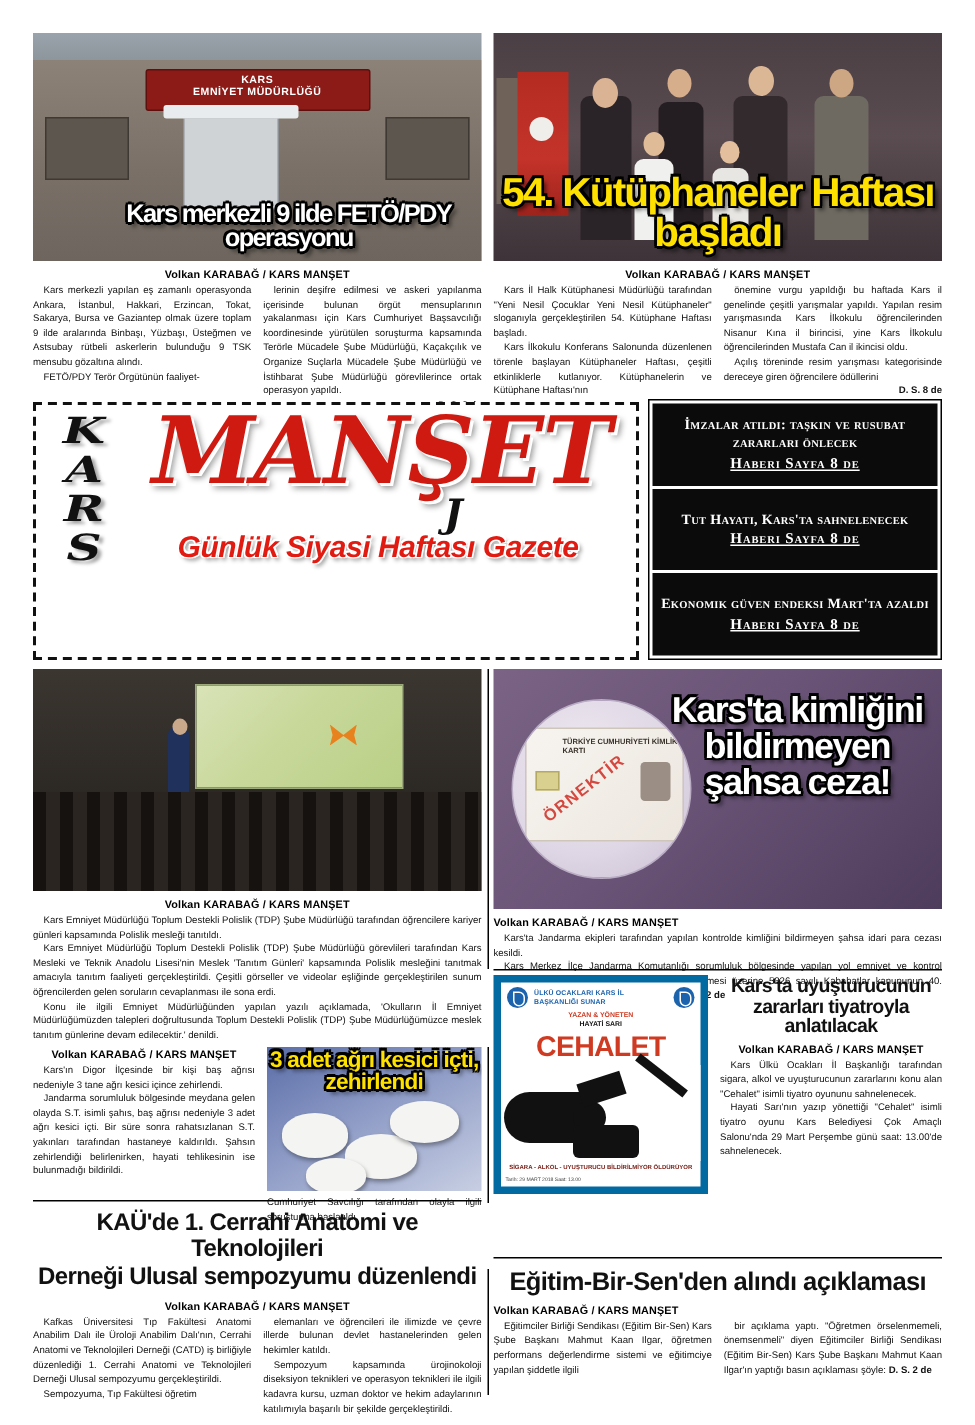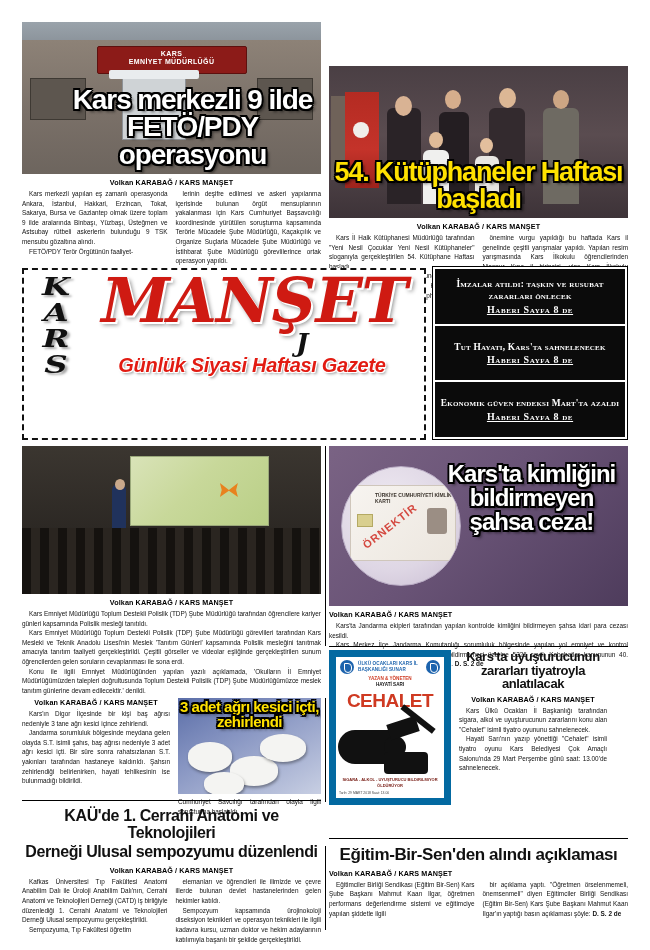--- a/index.html
+++ b/index.html
@@ -43,21 +43,21 @@
   .sign{position:absolute;left:50%;transform:translateX(-50%);top:24px;width:150px;height:28px;
         background:#8c1b18;border:1px solid #5d100e;border-radius:2px;
         color:#fff;font-size:7px;font-weight:bold;text-align:center;line-height:1.15;padding-top:3px;
         box-sizing:border-box;letter-spacing:.4px;}
   .booth{position:absolute;left:44%;transform:translateX(-50%);top:56px;width:62px;height:60px;
          background:#cfd3d6;border:1px solid #8d9196;}
   .booth:after{content:"";position:absolute;left:-14px;right:-14px;top:-9px;height:9px;background:#e9ecee;border-radius:2px;}
   .winrow{position:absolute;top:56px;height:40px;background:#5d564f;border:1px solid #3e3933;}
 
   
-  .photoB{background:linear-gradient(180deg,#4a3f44 0%,#5a4c50 45%,#3d3338 100%);margin-top:44px;}
+  .photoB{background:linear-gradient(180deg,#4a3f44 0%,#5a4c50 45%,#3d3338 100%);}
   .stageflag{position:absolute;left:16px;top:26px;width:34px;height:96px;
              background:linear-gradient(180deg,#b42b22 0%,#c4332a 60%,#9d231c 100%);}
   .stageflag:after{content:"";position:absolute;left:8px;top:30px;width:16px;height:16px;border-radius:50%;
              background:#f0eeea;}
   .podium{position:absolute;left:2px;top:30px;width:26px;height:84px;background:#6f6259;}
   .person{position:absolute;bottom:14px;border-radius:6px 6px 0 0;}
   .head{position:absolute;border-radius:50%;}
 
   .hl-white{
     color:#fff;
@@ -155,21 +155,21 @@
           transform:rotate(-38deg);letter-spacing:1px;opacity:.85;}
   .idcard .ctitle{position:absolute;left:24px;top:6px;font-size:5px;font-weight:bold;color:#3a332c;line-height:1.25;}
 
   
   .low-left{position:absolute;left:22px;top:698px;width:299px;}
   .pills{width:143px;height:96px;position:relative;overflow:hidden;
          background:linear-gradient(150deg,#5b6ea8 0%,#8795c2 40%,#c8cfe3 100%);}
   .pill{position:absolute;background:#f4f4f2;border-radius:50%/45%;box-shadow:1px 2px 3px rgba(0,0,0,.35);}
 
   .low-right{position:absolute;left:329px;top:650px;width:299px;}
-  .ad{width:122px;border:7px solid #0369a1;box-sizing:border-box;background:#fff;position:relative;}
+  .ad{width:143px;border:5px solid #0369a1;box-sizing:border-box;background:#fff;position:relative;}
   .ad-top{display:flex;align-items:center;gap:4px;padding:3px 4px 2px;}
   .ulku-logo{width:14px;height:14px;border-radius:50%;background:#1c63ad;position:relative;flex:0 0 auto;}
   .ulku-logo:after{content:"";position:absolute;left:4px;top:3px;width:6px;height:8px;border:1.4px solid #fff;border-radius:0 6px 6px 6px;}
   .ulku-txt{font-size:4.6px;font-weight:bold;color:#1c63ad;line-height:1.3;letter-spacing:.1px;}
   .ad-credit{text-align:center;font-size:4.6px;font-weight:bold;color:#cf3a22;line-height:1.35;padding-bottom:2px;}
   .ad-credit .b{color:#111;}
   .cehalet{text-align:center;font-size:19px;font-weight:bold;color:#cf3a22;letter-spacing:-.5px;line-height:1;margin-top:1px;}
   .ad-art{position:relative;height:64px;background:#fff;margin-top:2px;}
   .hand{position:absolute;left:2px;top:18px;width:58px;height:34px;background:#111;
         border-radius:18px 6px 6px 18px;}
@@ -198,21 +198,21 @@
     <div class="story-top">
       <div class="photo photoA">
         <div class="bldg"></div>
         <div class="winrow" style="left:8px;width:54px;"></div>
         <div class="winrow" style="right:8px;width:54px;"></div>
         <div class="sign">
           <div>KARS</div>
           <div>EMNİYET MÜDÜRLÜĞÜ</div>
         </div>
         <div class="booth"></div>
-        <div class="ovl-head hl-white" style="bottom:6px;font-size:28px;letter-spacing:-1.1px;padding-left:42px;">Kars merkezli 9 ilde FETÖ/PDY operasyonu</div>
+        <div class="ovl-head hl-white" style="bottom:6px;font-size:17px;letter-spacing:-1.1px;padding-left:42px;">Kars merkezli 9 ilde FETÖ/PDY operasyonu</div>
       </div>
       <div class="byline" style="margin-top:4px;">Volkan KARABAĞ / KARS MANŞET</div>
       <div class="cols2" style="margin-top:2px;">
         <div class="body-col">
           <p>Kars merkezli yapılan eş zamanlı operasyonda Ankara, İstanbul, Hakkari, Erzincan, Tokat, Sakarya, Bursa ve Gaziantep olmak üzere toplam 9 ilde aralarında Binbaşı, Yüzbaşı, Üsteğmen ve Astsubay rütbeli askerlerin bulunduğu 9 TSK mensubu gözaltına alındı.</p>
           <p>FETÖ/PDY Terör Örgütünün faaliyet-</p>
         </div>
         <div class="body-col">
           <p>lerinin deşifre edilmesi ve askeri yapılanma içerisinde bulunan örgüt mensuplarının yakalanması için Kars Cumhuriyet Başsavcılığı koordinesinde yürütülen soruşturma kapsamında Terörle Mücadele Şube Müdürlüğü, Kaçakçılık ve Organize Suçlarla Mücadele Şube Müdürlüğü ve İstihbarat Şube Müdürlüğü görevlilerince ortak operasyon yapıldı.</p>
           <p style="text-align:right;text-indent:0;font-weight:bold;">D. S. 8 de</p>

